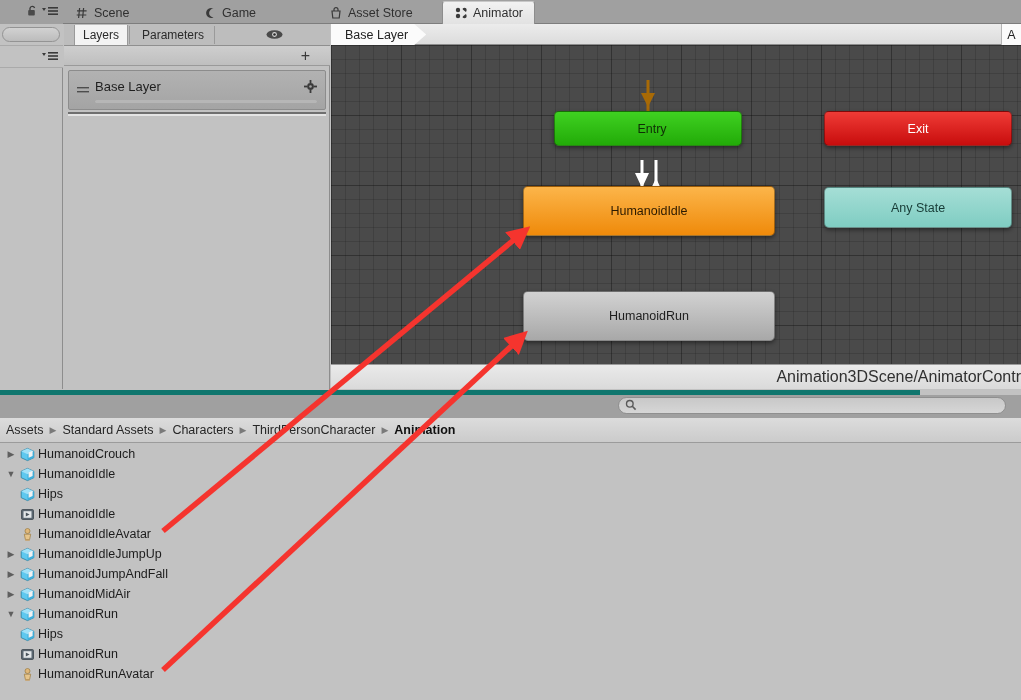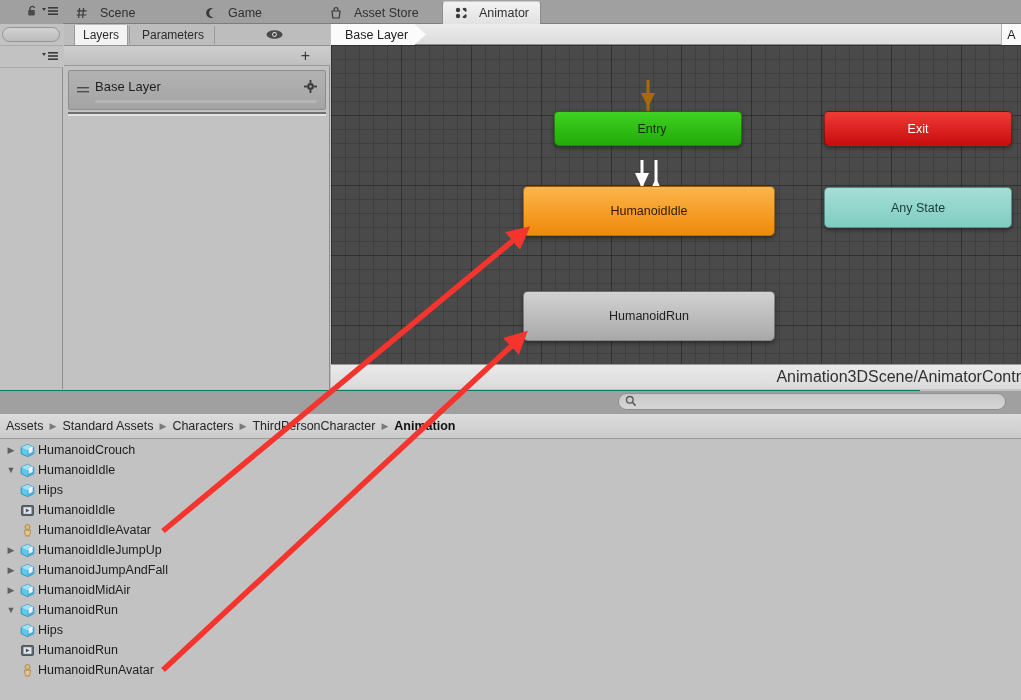--- a/index.html
+++ b/index.html
@@ -14,21 +14,21 @@
   #app { position: relative; width: 1021px; height: 700px; }
 
   
   .tabbar {
     position: absolute; left: 0; top: 0; width: 1021px; height: 24px;
     background: #a0a0a0;
     border-bottom: 1px solid #7d7d7d;
   }
   .tab {
     position: absolute; top: 1px; height: 23px;
-    display: flex; align-items: center; gap: 11px;
+    display: flex; align-items: center; gap: 5px;
     padding: 0 11px;
     color: #303030; font-size: 12.5px;
     cursor: default;
   }
   .tab.active {
     background: linear-gradient(#f2f2f2, #e2e2e2);
     border-left: 1px solid #8d8d8d;
     border-right: 1px solid #8d8d8d;
     border-top: 1px solid #c8c8c8;
     border-radius: 3px 3px 0 0;
@@ -154,21 +154,21 @@
   }
   .node-entry  { background: linear-gradient(#3fd121,#22ab08); color:#0f2e06;padding-left:8px; }
   .node-exit   { background: linear-gradient(#ef3b36,#c80d0d); color:#fff; }
   .node-any    { background: linear-gradient(#a5ded6,#7fcdc2); color:#173b36; }
   .node-idle   { background: linear-gradient(#fcb54a,#ef8a0a); color:#2b1a00; }
   .node-run    { background: linear-gradient(#d2d2d2,#a8a8a8); color:#1e1e1e; }
 
   
   .project {
     position:absolute; left:0; top:390px; width:920px; height:310px;
-    background:#c2c2c2; border-top:1px solid #0f766e;
+    background:#c2c2c2; border-top:5px solid #0f766e;
   }
   .proj-toolbar {
     position:absolute; left:0; top:0; width:1021px; height:23px;
     background:#a0a0a0;
   }
   .search-wrap {
     position:absolute; left:618px; top:2px; width:388px; height:17px;
   }
   .search-field {
     width:100%; height:17px; border-radius:9px;

